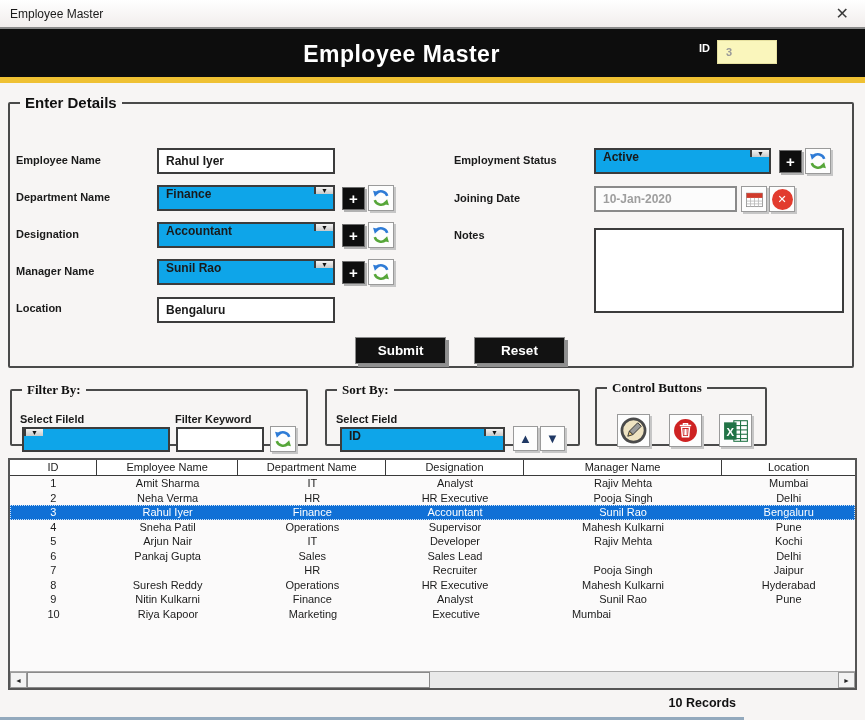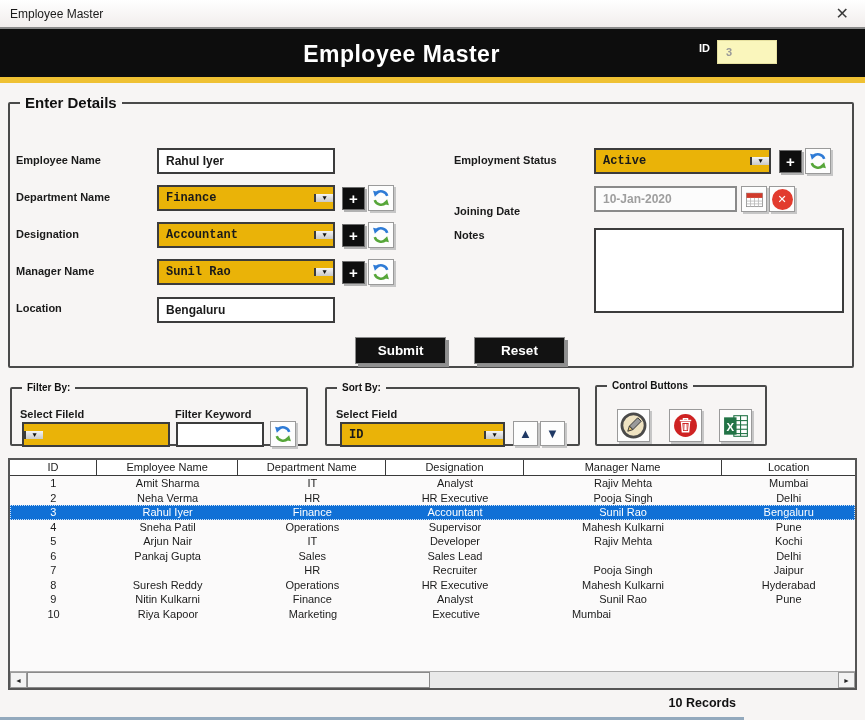--- a/index.html
+++ b/index.html
@@ -35,30 +35,30 @@
   .id-box {
     width:60px; height:24px; background:#faf6bc; border:1px solid #e6e0a0;
     color:#999999; font-size:11px; font-weight:bold; padding-left:8px;
     font-family:inherit;
   }
 
   
   fieldset { position:absolute; border:2px solid #4a4a4a; border-radius:2px; background:transparent; }
   legend { font-weight:bold; color:#111; margin-left:10px; padding:0 5px; }
   #fs-details legend { font-size:15px; }
-  #fs-filter legend, #fs-sort legend, #fs-control legend { font-size:10px; }
+  #fs-filter legend, #fs-sort legend, #fs-control legend { font-size:13px;font-family:Liberation Serif, serif; }
 
   
   .flabel { font-size:11px; font-weight:bold; color:#1a1a1a; white-space:nowrap; }
   .tinput {
     border:2px solid #3c3c3c; background:#fff; font-family:inherit;
     font-size:12px; font-weight:bold; color:#1a1a1a; padding-left:7px;
   }
   .tinput.disabled { border:2px solid #8a8a8a; color:#9e9e9e; background:#fcfcfc; }
-  .combo { border:2px solid #3c3c3c; background:#eab308; display:flex; align-items:center;font-family:Liberation Mono, monospace; }
+  .combo { border:2px solid #3c3c3c; background:#0ea5e9; display:flex; align-items:flex-start; }
   .combo .cval { flex:1; font-size:12px; font-weight:bold; color:#1a1a1a; padding-left:7px; display:flex; align-items:center; }
   .combo .dd {
     width:19px; background:linear-gradient(#f4f4f4,#c9c9c9); border-left:2px solid #3c3c3c;
     display:flex; align-items:center; justify-content:center; font-size:7px; color:#111;
   }
   .btn-plus {
     width:23px; height:23px; background:#0e0e0e; color:#fff; font-size:15px; font-weight:bold;
     border:1px solid #6e6e6e; box-shadow:2px 2px 0 #b2b2b2;
     display:flex; align-items:center; justify-content:center; line-height:1;
   }
@@ -194,21 +194,21 @@
     <div class="abs btn-plus" style="left:769px;top:39px">+</div>
     <div class="abs btn-ico" style="left:795px;top:37px;width:26px;height:26px">
       <svg width="20" height="20" viewBox="0 0 24 24">
         <path d="M19.5 9.5 A8 8 0 0 0 6.2 6.3" fill="none" stroke="#2e7bd6" stroke-width="3"></path>
         <polygon points="2.5,3.2 10.2,5.2 4.6,10.6" fill="#2e7bd6"></polygon>
         <path d="M4.5 14.5 A8 8 0 0 0 17.8 17.7" fill="none" stroke="#56a639" stroke-width="3"></path>
         <polygon points="21.5,20.8 13.8,18.8 19.4,13.4" fill="#56a639"></polygon>
       </svg>
     </div>
 
-    <label class="abs flabel" style="left:444px;top:94px">Joining Date</label>
+    <label class="abs flabel" style="left:444px;top:81px">Joining Date</label>
     <input class="abs tinput disabled" style="left: 584px; top: 75px; width: 143px; height: 26px;" readonly="" value="10-Jan-2020">
     <div class="abs btn-ico" style="left:731px;top:75px;width:26px;height:26px">
       <svg width="19" height="19" viewBox="0 0 24 24">
         <rect x="2" y="4" width="20" height="17" fill="#ffffff" stroke="#8a8a8a"></rect>
         <rect x="2" y="4" width="20" height="6" fill="#d03a2b"></rect>
         <line x1="2" y1="14" x2="22" y2="14" stroke="#b5b5b5"></line>
         <line x1="2" y1="17.5" x2="22" y2="17.5" stroke="#b5b5b5"></line>
         <line x1="7" y1="10" x2="7" y2="21" stroke="#b5b5b5"></line>
         <line x1="12" y1="10" x2="12" y2="21" stroke="#b5b5b5"></line>
         <line x1="17" y1="10" x2="17" y2="21" stroke="#b5b5b5"></line>

